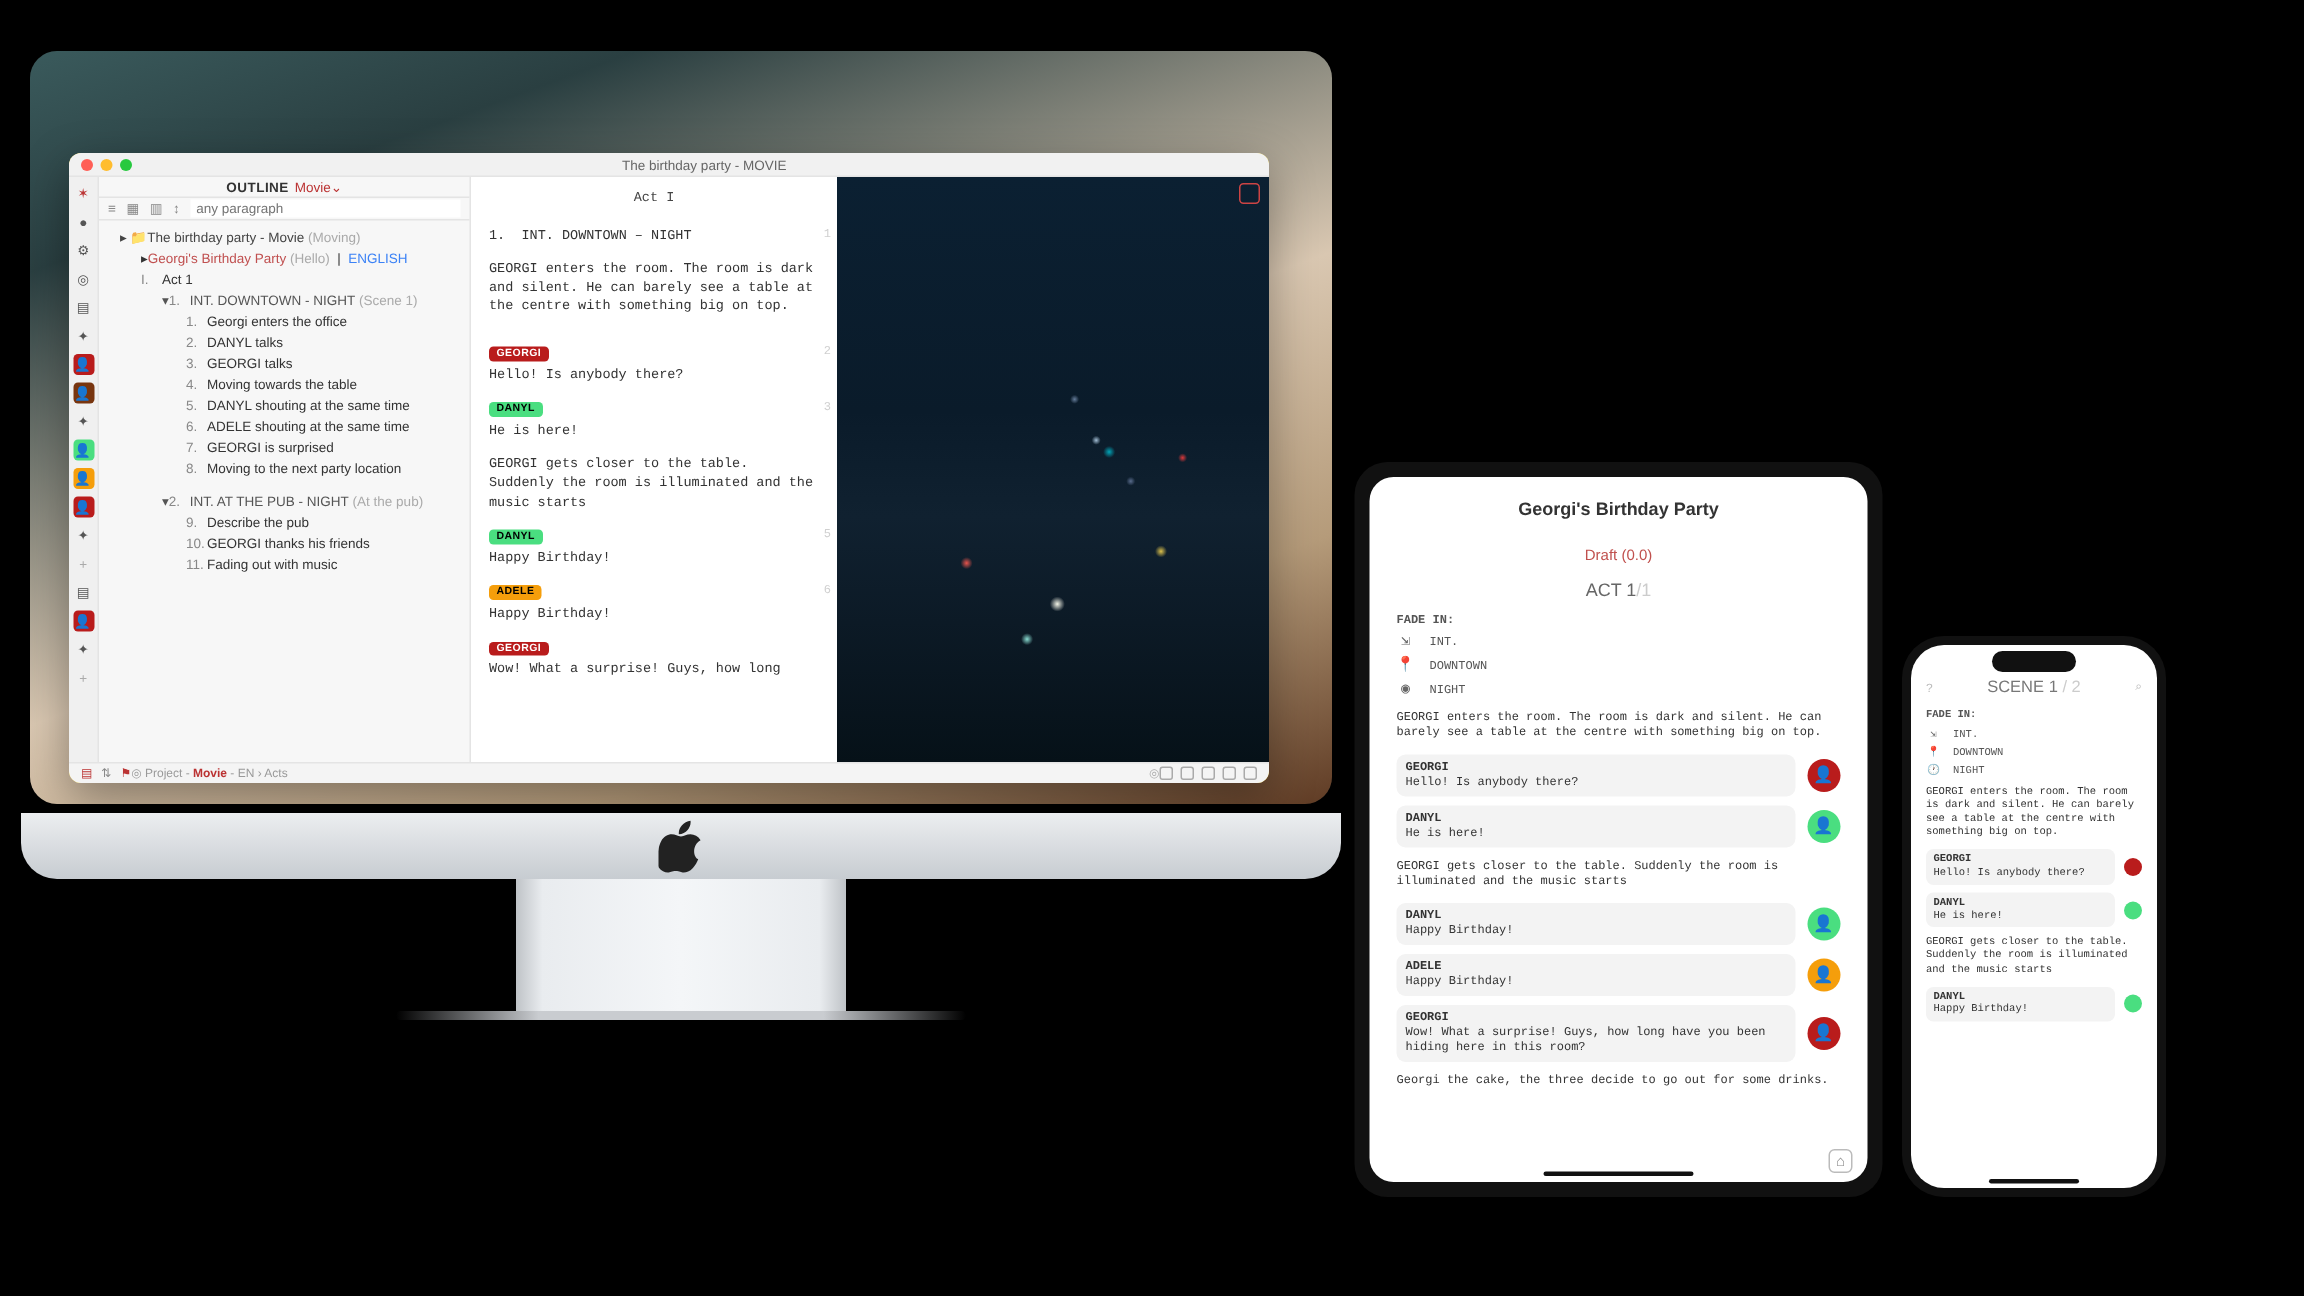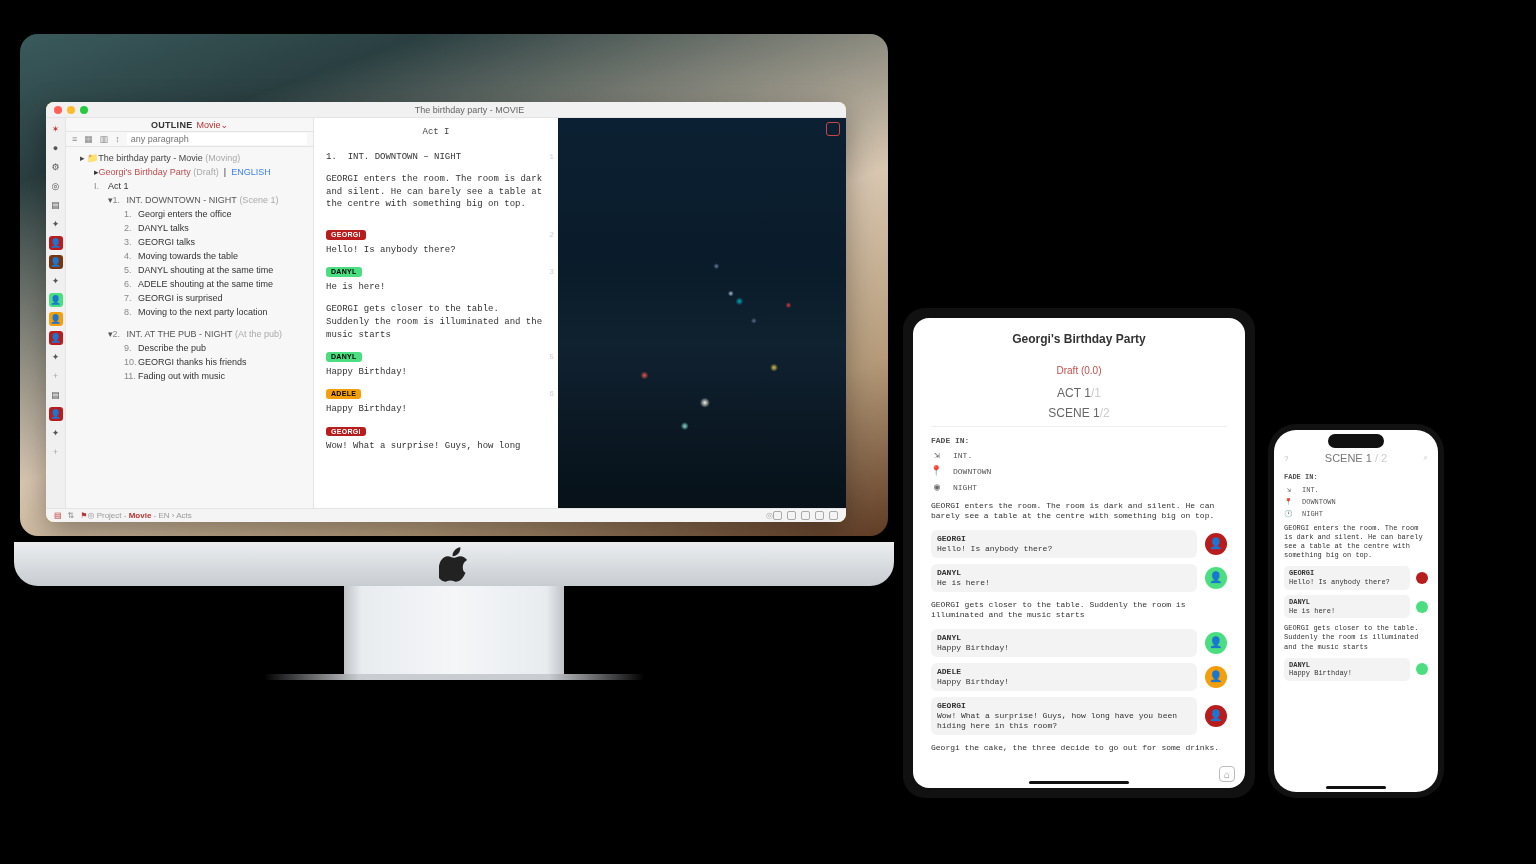--- a/index.html
+++ b/index.html
@@ -166,21 +166,21 @@
           </div>
           <div class="outline-tools">
             <span>≡</span>
             <span>▦</span>
             <span>▥</span>
             <span>↕</span>
             <input placeholder="any paragraph" style="">
           </div>
           <div class="outline-list">
             <div class="ol-row ol-l1 ol-proj">▸ 📁 <span>The birthday party - Movie</span>&nbsp;<span class="meta">(Moving)</span></div>
-            <div class="ol-row ol-l2">▸ <span class="ol-title">Georgi's Birthday Party</span>&nbsp;<span class="meta" style="color:#aaa">(Draft)</span>&nbsp; | &nbsp;<span class="ol-lang">ENGLISH</span></div>
+            <div class="ol-row ol-l2">▸ <span class="ol-title">Georgi's Birthday Party</span>&nbsp;<span class="meta" style="color:#aaa">(Hello)</span>&nbsp; | &nbsp;<span class="ol-lang">ENGLISH</span></div>
             <div class="ol-row ol-l2">
                 <span class="ol-n">I.</span>
                 <span>Act 1</span>
               </div>
 
             <div class="ol-row ol-l3 ol-scene">▾ <span class="ol-n">1.</span><span>INT. DOWNTOWN - NIGHT</span>&nbsp;<span class="meta">(Scene 1)</span></div>
             <div class="ol-row ol-l4">
                 <span class="ol-n">1.</span>
                 <span>Georgi enters the office</span>
               </div>
@@ -283,21 +283,20 @@
   <div class="imac-neck"></div>
   <div class="imac-stand"></div>
 </div>
 
 <div class="ipad">
   <div class="ipad-screen">
     <div class="ipad-inner">
       <div class="ip-title">Georgi's Birthday Party</div>
       <div class="ip-draft">Draft (0.0)</div>
       <div class="ip-act"><span class="n">ACT 1</span><span class="t">/1</span></div>
-      <div class="ip-scene"><span class="n">SCENE 1</span><span class="t">/2</span></div>
 
       <div class="ip-fade">FADE IN:</div>
       <div class="ip-meta">
           <span class="ip-ico">⇲</span>
           <span>INT.</span>
         </div>
       <div class="ip-meta">
           <span class="ip-ico">📍</span>
           <span>DOWNTOWN</span>
         </div>

